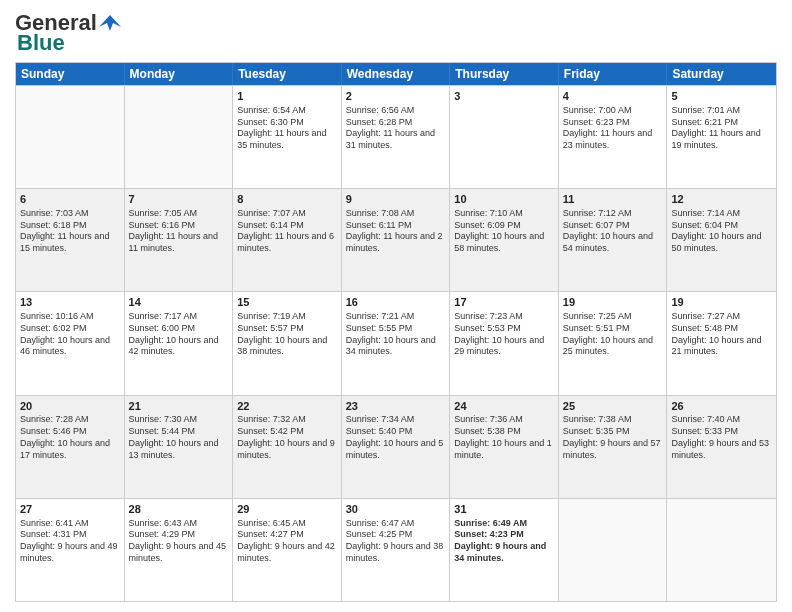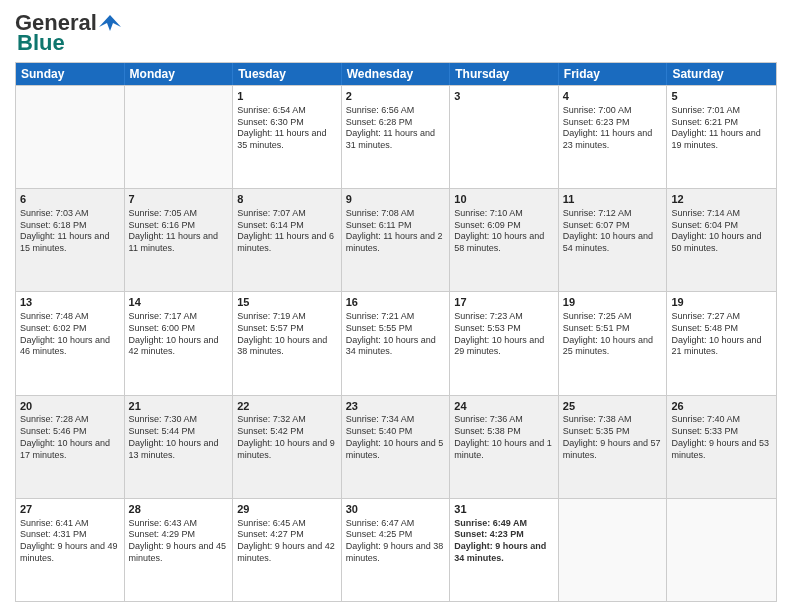--- a/index.html
+++ b/index.html
@@ -199,21 +199,21 @@
           <div class="cal-cell shaded">
             <span class="day-num">12</span>
             <div class="cell-text" style="white-space: pre-line;">Sunrise: 7:14 AM
 Sunset: 6:04 PM
 Daylight: 10 hours and 50 minutes.</div>
           </div>
         </div>
         <div class="cal-week">
           <div class="cal-cell">
             <span class="day-num">13</span>
-            <div class="cell-text" style="white-space: pre-line;">Sunrise: 7:48 AM
+            <div class="cell-text" style="white-space: pre-line;">Sunrise: 10:16 AM
 Sunset: 6:02 PM
 Daylight: 10 hours and 46 minutes.</div>
           </div>
           <div class="cal-cell">
             <span class="day-num">14</span>
             <div class="cell-text" style="white-space: pre-line;">Sunrise: 7:17 AM
 Sunset: 6:00 PM
 Daylight: 10 hours and 42 minutes.</div>
           </div>
           <div class="cal-cell">

